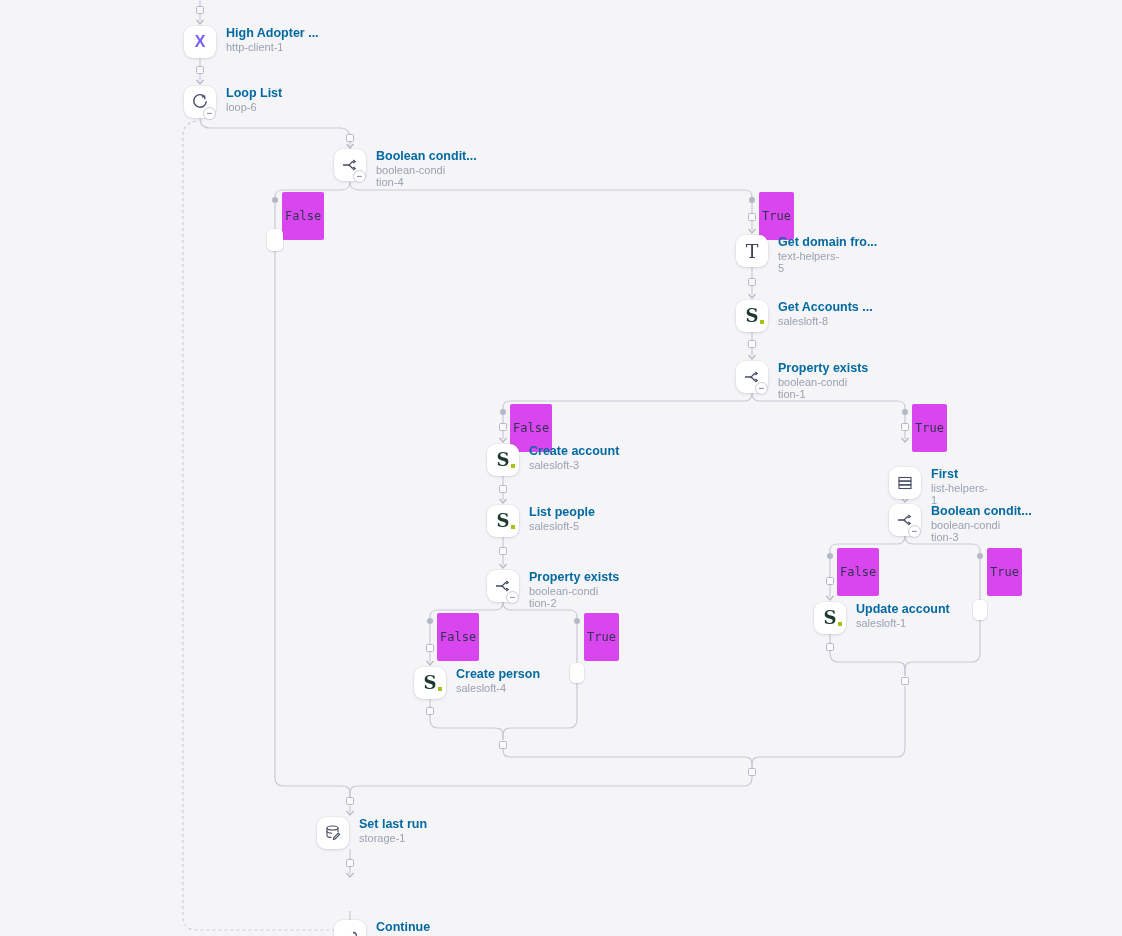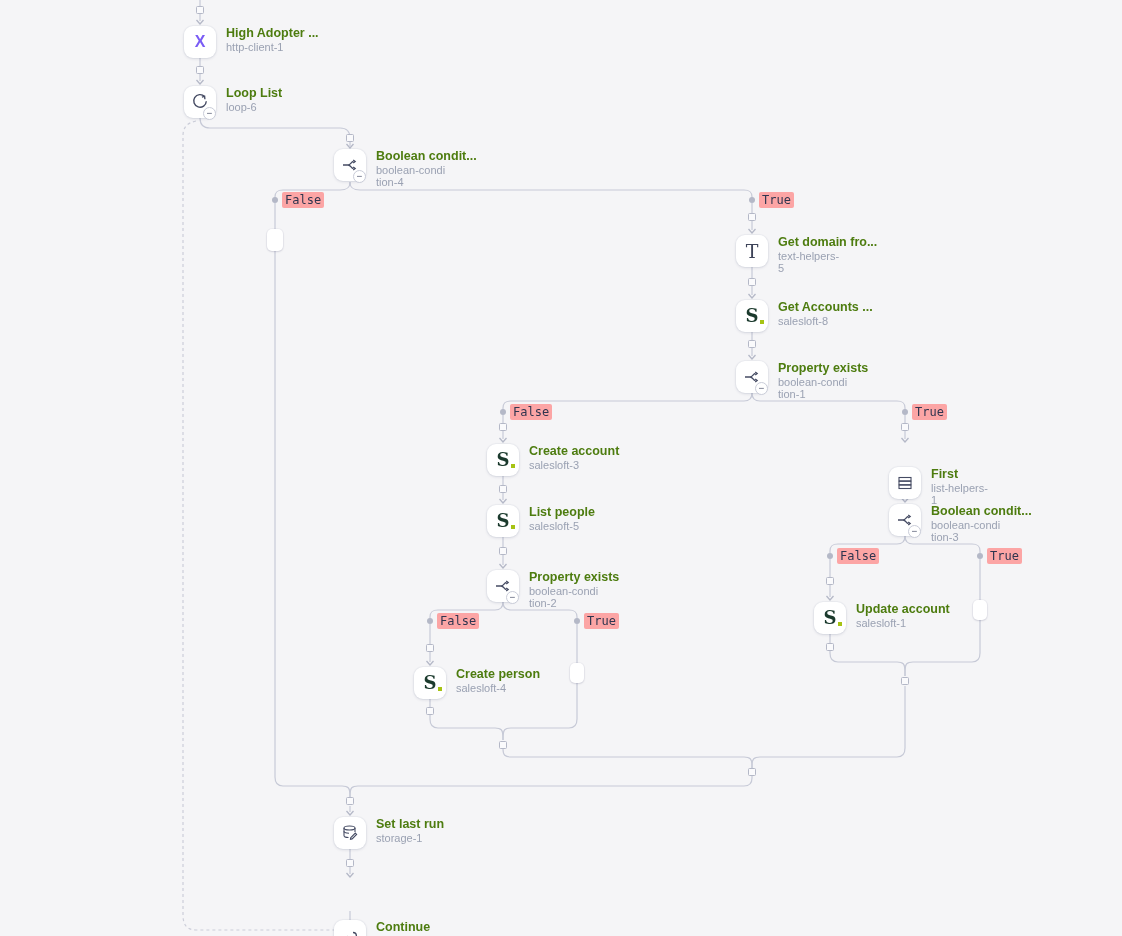--- a/index.html
+++ b/index.html
@@ -16,25 +16,25 @@
         box-shadow:0 1px 3px rgba(45,50,90,.14),0 0 0 1px rgba(45,50,90,.03);
         display:flex;align-items:center;justify-content:center;flex:0 0 32px;}
   .glyph-x{font:800 16px "Liberation Sans",sans-serif;color:#7a5cf5;}
   .glyph-serif{font:400 19px "DejaVu Serif",serif;color:#3e4459;}
   .glyph-s{font:700 18px "DejaVu Serif",serif;color:#1b3a2d;position:relative;line-height:18px;}
   .sl-dot{position:absolute;right:-5px;bottom:1px;width:4px;height:4px;background:#a6c313;}
   .badge{position:absolute;left:19px;top:21px;width:13px;height:13px;border-radius:50%;
          background:#fff;border:1px solid #c9ccd8;color:#8b90a0;font:700 9px/11px "DejaVu Sans Mono",monospace;
          text-align:center;box-sizing:border-box;}
   .ntext{margin-left:10px;padding-top:1px;max-width:118px;}
-  .title{font-size:12.5px;font-weight:700;color:#4d7c0f;line-height:13px;white-space:nowrap;}
+  .title{font-size:12.5px;font-weight:700;color:#0369a1;line-height:13px;white-space:nowrap;}
   .subtitle{font-family:Liberation Sans, sans-serif;font-size:11px;color:#9aa1b2;
             line-height:11.5px;margin-top:2px;white-space:pre-line;}
   .branch-label{position:absolute;font-family:"DejaVu Sans Mono",monospace;font-size:12px;
-                color:#2f354f;background:#fca5a5;padding:0 3px;border-radius:2px;line-height:16px;}
+                color:#2f354f;background:#d946ef;padding:16px 3px;border-radius:2px;line-height:16px;}
   .slot{position:absolute;background:#ffffff;border-radius:5px;
         box-shadow:0 1px 2px rgba(45,50,90,.15),0 0 0 1px rgba(45,50,90,.04);cursor:pointer;}
   .icon svg{display:block;}
 </style>
 </head>
 <body>
 
 <div class="canvas">
 
   <svg class="wires" xmlns="http://www.w3.org/2000/svg">
@@ -312,21 +312,21 @@
   <div class="node" style="left:814px;top:602px;">
     <div class="icon">
         <span class="glyph-s">S<span class="sl-dot"></span></span>
       </div>
     <div class="ntext">
         <div class="title">Update account</div>
       <div class="subtitle">salesloft-1</div>
       </div>
   </div>
 
-  <div class="node" style="left:334px;top:817px;">
+  <div class="node" style="left:317px;top:817px;">
     <div class="icon">
       <svg width="20" height="20" viewBox="0 0 20 20">
           <ellipse cx="9.5" cy="5" rx="5.5" ry="2" fill="none" stroke="#454b63" stroke-width="1.1"></ellipse>
           <path d="M4,5 V12.5 C4,13.7 6,14.5 8.5,14.5 M15,5 V9" fill="none" stroke="#454b63" stroke-width="1.1"></path>
           <path d="M4,8.3 C4,9.5 6.2,10.2 9,10.2" fill="none" stroke="#454b63" stroke-width="1.1"></path>
           <path d="M10.8,14.6 L15.3,10.1 L16.6,11.4 L12.1,15.9 L10.5,16.2 Z" fill="none" stroke="#454b63" stroke-width="1.1"></path>
         </svg>
     </div>
     <div class="ntext">
         <div class="title">Set last run</div>

